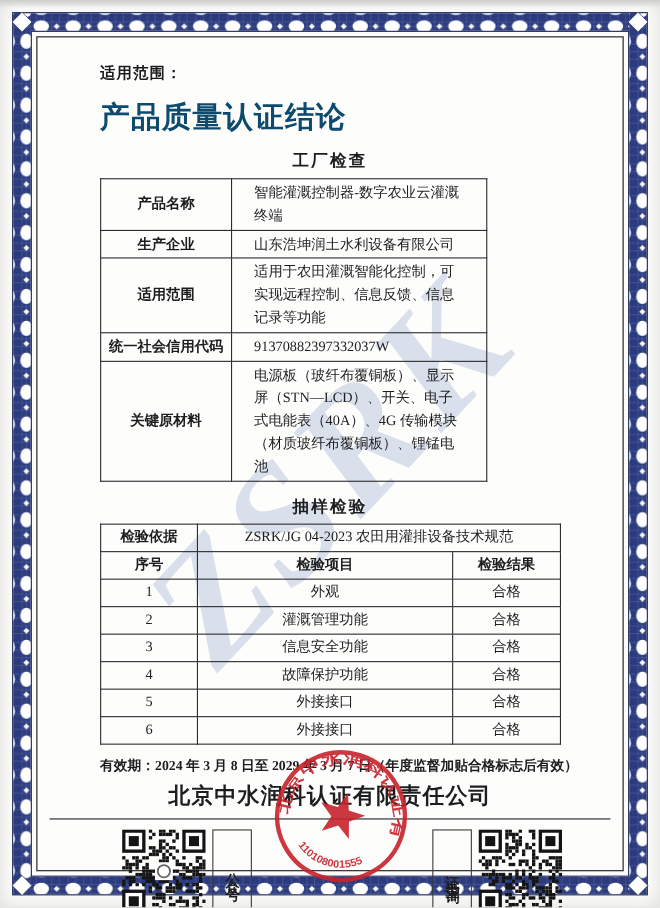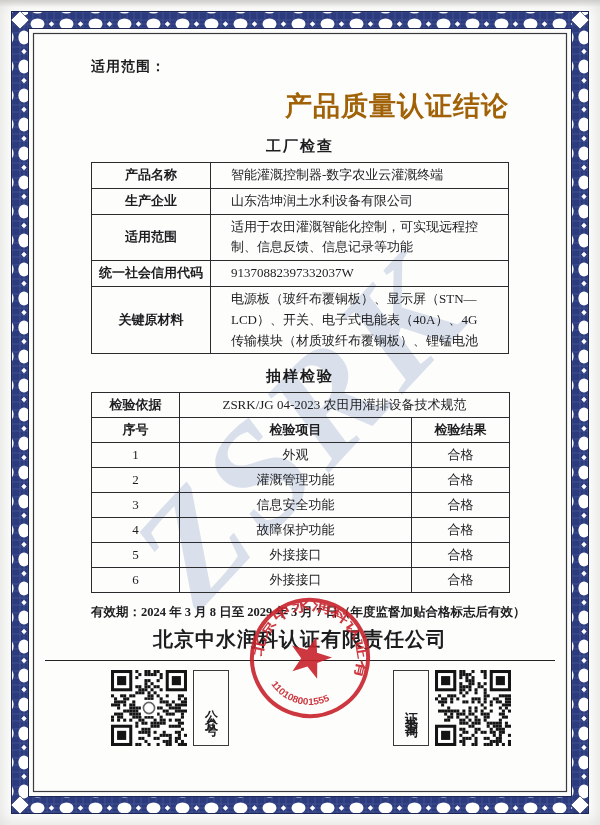--- a/index.html
+++ b/index.html
@@ -13,24 +13,24 @@
     background:linear-gradient(#cfcecb, rgba(255,255,255,0)); z-index:8; pointer-events:none;}
   .frame{position:absolute; left:0; top:0; z-index:2; pointer-events:none;}
   .watermark{
     position:absolute; left:50%; top:52%; z-index:1;
     transform:translate(-50%,-50%) rotate(-47deg);
     font-family:"Liberation Serif","DejaVu Serif",serif; font-style:italic; font-weight:700;
     font-size:150px; letter-spacing:8px; color:rgba(143,166,198,.32); white-space:nowrap;
   }
   .content{position:absolute; inset:34px; z-index:3; padding:24px 57px 0;}
   .attachment{font-size:14px; font-weight:700; letter-spacing:1px;}
-  .title{margin-top:12px; text-align:right; font-size:27px; font-weight:700; letter-spacing:1px;
-    font-family:"Liberation Sans","DejaVu Sans",sans-serif; color:#a16207;}
+  .title{margin-top:12px; text-align:left; font-size:27px; font-weight:700; letter-spacing:1px;
+    font-family:"Liberation Sans","DejaVu Sans",sans-serif; color:#0c4a6e;}
   .section-head{margin-top:13px; text-align:center; font-size:15px; font-weight:700; letter-spacing:2px;}
-  table{border-collapse:collapse; width:418px; margin-top:6px; table-layout:fixed; background:transparent;}
+  table{border-collapse:collapse; width:352px; margin-top:6px; table-layout:fixed; background:transparent;}
   td,th{border:1px solid #2b2b2e; font-size:13px; line-height:1.6; padding:2px 20px; vertical-align:middle;}
   .t1 .lbl{width:114px; text-align:center; font-weight:700; padding:2px 2px;}
   .t1 .val{text-align:left;}
   .t2 td{text-align:center; height:21px; padding:1.5px 4px;}
   .t2 .lbl{font-weight:700;}
   .t2 col.c1{width:88px;} .t2 col.c2{width:232px;} .t2 col.c3{width:98px;}
   .footer-area{position:relative; margin-top:11px;}
   .validity{font-size:12.5px; font-weight:700; white-space:nowrap; letter-spacing:0;}
   .company{margin-top:5px; text-align:center; font-size:20px; font-weight:700; letter-spacing:1px;}
   .rule{margin:7px -46px 0; border:none; border-top:1.6px solid #232326; height:0;}

